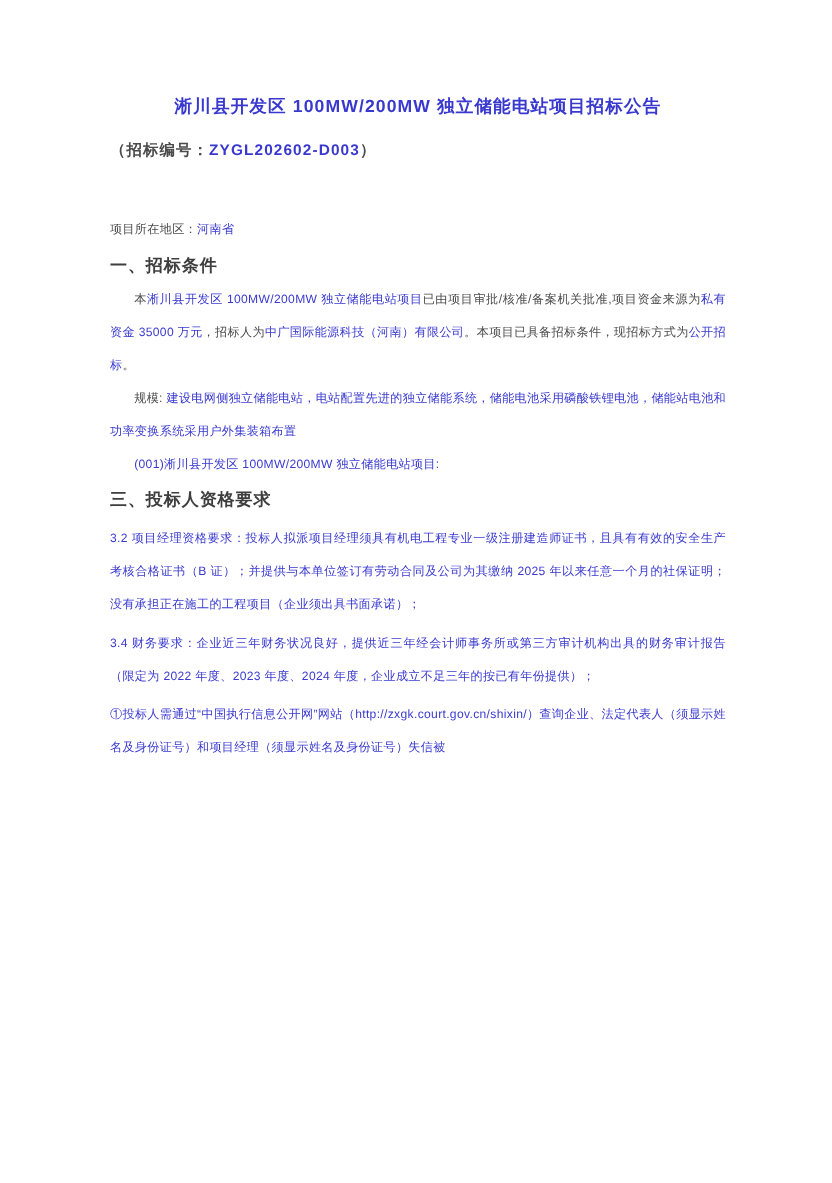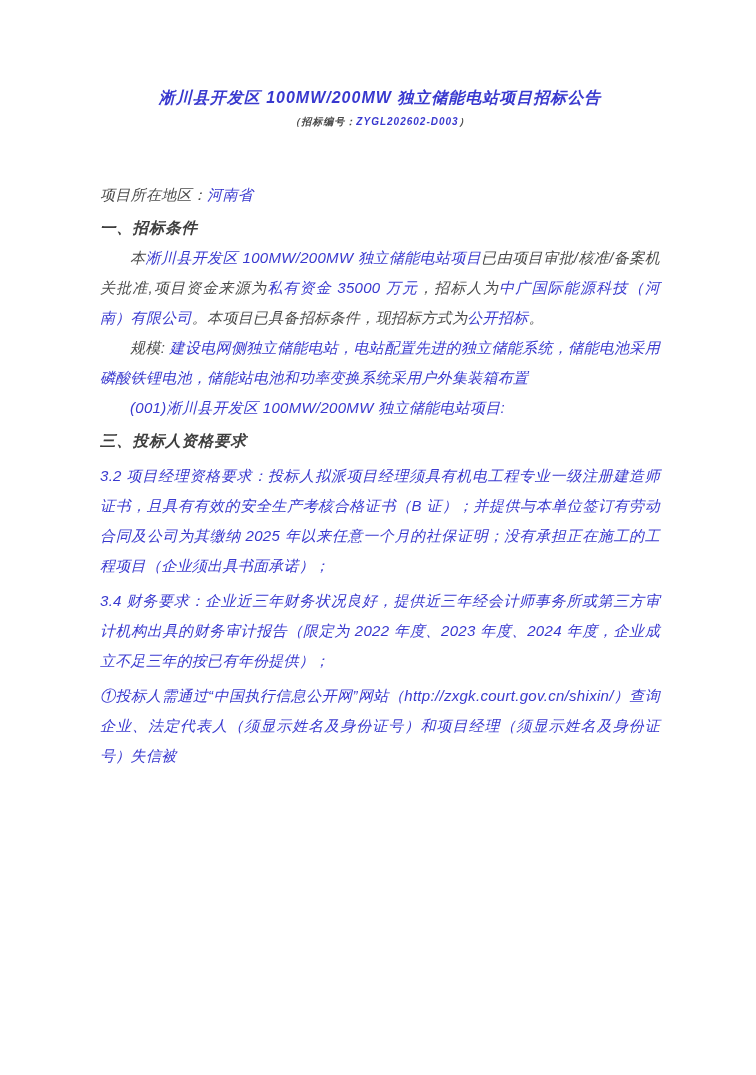--- a/index.html
+++ b/index.html
@@ -4,33 +4,32 @@
 <style>
   * { margin:0; padding:0; box-sizing:border-box; }
   html,body { background:#ffffff; }
   .page {
     position:relative;
     width:756px; height:1075px;
     margin:0 auto;
     background:#ffffff;
     overflow:hidden;
     font-family:"Liberation Sans", sans-serif;
-    font-style:italic;
   }
   .content {
     padding:86px 96px 0 100px; 
   }
-  .para { font-size:15px; line-height:30px; letter-spacing:0.3px; text-align:justify; }
+  .para { font-size:11px; line-height:30px; letter-spacing:0.3px; text-align:justify; }
   .para.t-title {
     text-align:center; font-size:16px; font-weight:bold;
     line-height:24px; letter-spacing:1px;
   }
   .para.t-subtitle {
-    text-align:center; font-size:10px; font-weight:bold;
-    line-height:24px; letter-spacing:1px;
+    font-size:14px; font-weight:bold;
+    line-height:24px; margin-top:14px; letter-spacing:1px;
   }
   .para.t-meta { margin-top:46px; }
   .para.t-heading { font-weight:bold; font-size:15.5px; letter-spacing:0.8px; margin-top:3px; }
   .para.indent { text-indent:2em; }
   .para.spaced { margin-top:5px; }
   .seg { }
 </style>
 </head>
 <body>
 

